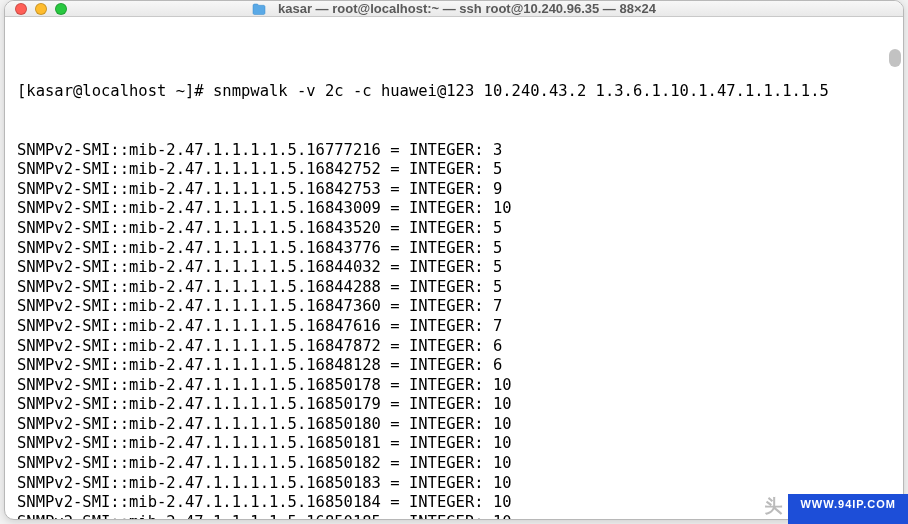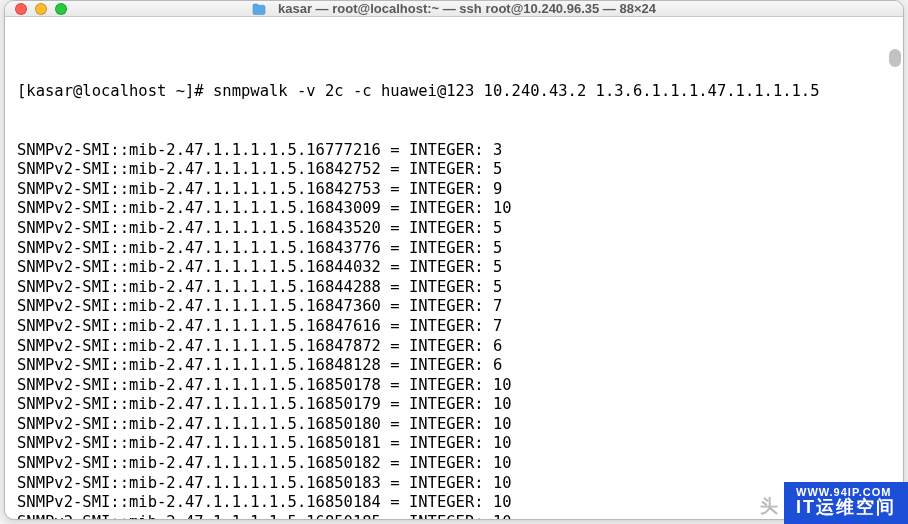--- a/index.html
+++ b/index.html
@@ -115,24 +115,23 @@
           <path d="M1 2.5C1 1.7 1.7 1 2.5 1h3l1 1.3h5c.8 0 1.5.7 1.5 1.5V10c0 .8-.7 1.5-1.5 1.5h-9C1.7 11.5 1 10.8 1 10V2.5z" fill="#5aa9e6" stroke="#3b8acb" stroke-width="0.5"></path>
         </svg>
       </span>
       <span>kasar — root@localhost:~ — ssh root@10.240.96.35 — 88×24</span>
     </div>
     <div style="width:52px"></div>
   </div>
 
   <div class="terminal">
     <div class="scroll-thumb"></div>
-    <div class="line"><span>[kasar@localhost ~]# </span><span>snmpwalk -v 2c -c huawei@123 10.240.43.2 1.3.6.1.1.1.47.1.1.1.1.5</span></div>
+    <div class="line"><span>[kasar@localhost ~]# </span><span>snmpwalk -v 2c -c huawei@123 10.240.43.2 1.3.6.1.10.1.47.1.1.1.1.5</span></div>
     <div id="rows"><div class="line">SNMPv2-SMI::mib-2.47.1.1.1.1.5.16777216 = INTEGER: 3</div><div class="line">SNMPv2-SMI::mib-2.47.1.1.1.1.5.16842752 = INTEGER: 5</div><div class="line">SNMPv2-SMI::mib-2.47.1.1.1.1.5.16842753 = INTEGER: 9</div><div class="line">SNMPv2-SMI::mib-2.47.1.1.1.1.5.16843009 = INTEGER: 10</div><div class="line">SNMPv2-SMI::mib-2.47.1.1.1.1.5.16843520 = INTEGER: 5</div><div class="line">SNMPv2-SMI::mib-2.47.1.1.1.1.5.16843776 = INTEGER: 5</div><div class="line">SNMPv2-SMI::mib-2.47.1.1.1.1.5.16844032 = INTEGER: 5</div><div class="line">SNMPv2-SMI::mib-2.47.1.1.1.1.5.16844288 = INTEGER: 5</div><div class="line">SNMPv2-SMI::mib-2.47.1.1.1.1.5.16847360 = INTEGER: 7</div><div class="line">SNMPv2-SMI::mib-2.47.1.1.1.1.5.16847616 = INTEGER: 7</div><div class="line">SNMPv2-SMI::mib-2.47.1.1.1.1.5.16847872 = INTEGER: 6</div><div class="line">SNMPv2-SMI::mib-2.47.1.1.1.1.5.16848128 = INTEGER: 6</div><div class="line">SNMPv2-SMI::mib-2.47.1.1.1.1.5.16850178 = INTEGER: 10</div><div class="line">SNMPv2-SMI::mib-2.47.1.1.1.1.5.16850179 = INTEGER: 10</div><div class="line">SNMPv2-SMI::mib-2.47.1.1.1.1.5.16850180 = INTEGER: 10</div><div class="line">SNMPv2-SMI::mib-2.47.1.1.1.1.5.16850181 = INTEGER: 10</div><div class="line">SNMPv2-SMI::mib-2.47.1.1.1.1.5.16850182 = INTEGER: 10</div><div class="line">SNMPv2-SMI::mib-2.47.1.1.1.1.5.16850183 = INTEGER: 10</div><div class="line">SNMPv2-SMI::mib-2.47.1.1.1.1.5.16850184 = INTEGER: 10</div><div class="line">SNMPv2-SMI::mib-2.47.1.1.1.1.5.16850185 = INTEGER: 10</div></div>
   </div>
 </div>
 
 <div class="watermark">
   <span class="wm-faint">头</span>
   <div class="wm-red">
     <span class="dom">WWW.94IP.COM</span>
-    <span class="txt">IT运维空间</span>
   </div>
 </div>
 
 </body></html>

